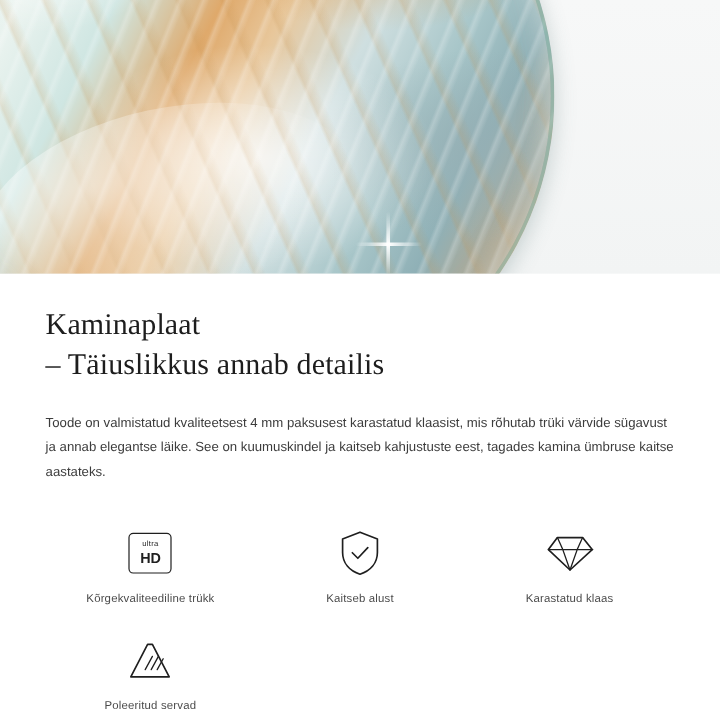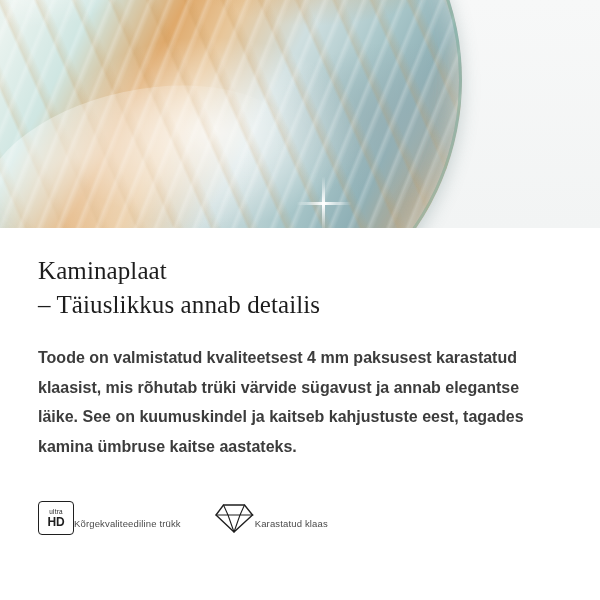--- a/index.html
+++ b/index.html
@@ -133,36 +133,37 @@
     color: #1d1d1d;
     font-weight: 400;
     margin: 0;
     letter-spacing: 0.1px;
   }
   .headline .line2 {
     display: block;
   }
   .description {
     margin: 22px 0 0 0;
-    font-size: 16px;
+    font-size: 11px;
     line-height: 1.85;
     color: #3c3c3c;
     max-width: 536px;
-    font-weight: 700;
+    font-weight: 400;
   }
 
   
   .features {
     margin-top: 34px;
     display: grid;
     grid-template-columns: repeat(3, 1fr);
     row-gap: 22px;
   }
   .feature {
     display: flex;
+    flex-direction: column;
     align-items: center;
     justify-content: flex-start;
   }
   .feature-icon {
     height: 46px;
     display: flex;
     align-items: center;
     justify-content: center;
   }
   .feature-label {
@@ -256,28 +257,46 @@
       <div class="feature">
         <div class="feature-icon">
           <div class="hd-badge">
             <span class="hd-small">ultra</span>
             <span class="hd-big">HD</span>
           </div>
         </div>
         <div class="feature-label">Kõrgekvaliteediline trükk</div>
       </div>
 
+      <div class="feature">
+        <div class="feature-icon">
+          <svg width="38" height="42" viewBox="0 0 38 42" aria-hidden="true">
+            <path class="stroke" d="M19 3.5 4.5 9.2v11.2c0 9 6.1 15.2 14.5 18.1 8.4-2.9 14.5-9.1 14.5-18.1V9.2L19 3.5z"></path>
+            <path class="stroke" d="M12.6 20.6l4.6 4.6 8.3-8.8"></path>
+          </svg>
+        </div>
+        <div class="feature-label">Kaitseb alust</div>
+      </div>
 
       <div class="feature">
         <div class="feature-icon">
           <svg width="42" height="38" viewBox="0 0 42 38" aria-hidden="true">
             <path class="stroke" d="M10.5 6h21l8 10-18.5 17L3 16l7.5-10z"></path>
             <path class="thin" d="M3 16h37M10.5 6l4.5 10M31.5 6l-4.5 10M15 16l6 17M27 16l-6 17"></path>
           </svg>
         </div>
         <div class="feature-label">Karastatud klaas</div>
       </div>
 
+      <div class="feature">
+        <div class="feature-icon">
+          <svg width="40" height="38" viewBox="0 0 40 38" aria-hidden="true">
+            <path class="stroke" d="M4 33h32L22 6H18L4 33z"></path>
+            <path class="thin" d="M16 27l6-11M21 27l6-11M26 27l5-9"></path>
+          </svg>
+        </div>
+        <div class="feature-label">Poleeritud servad</div>
+      </div>
 
 
     </div>
   </div>
 </div>
 
 </body></html>

